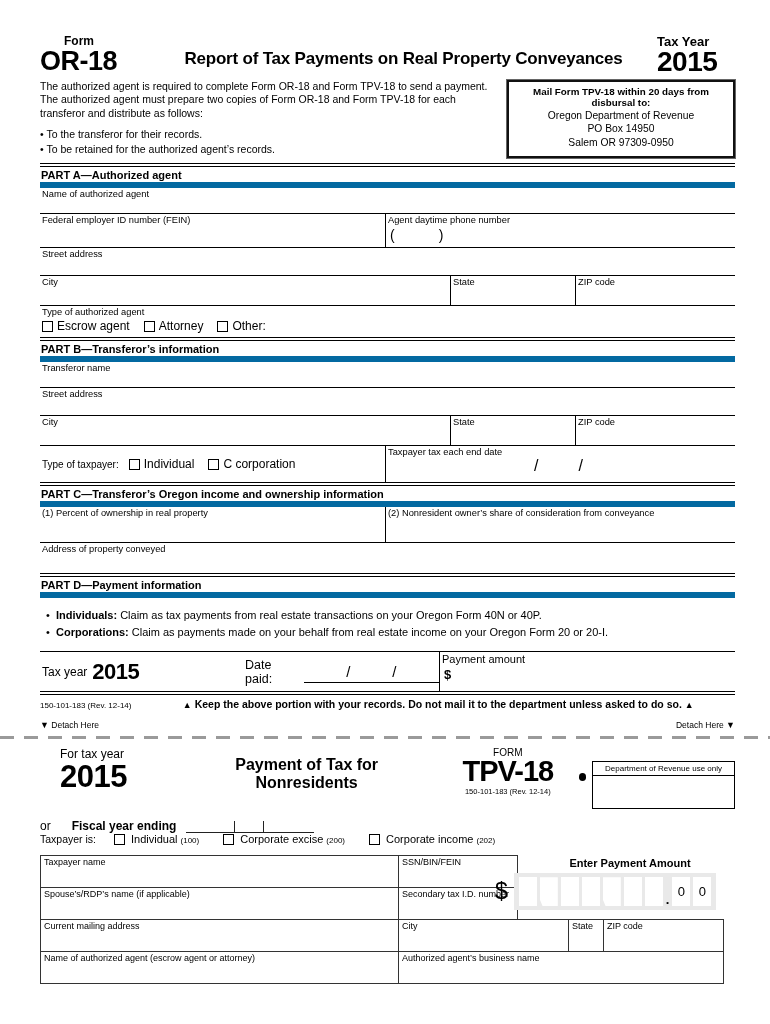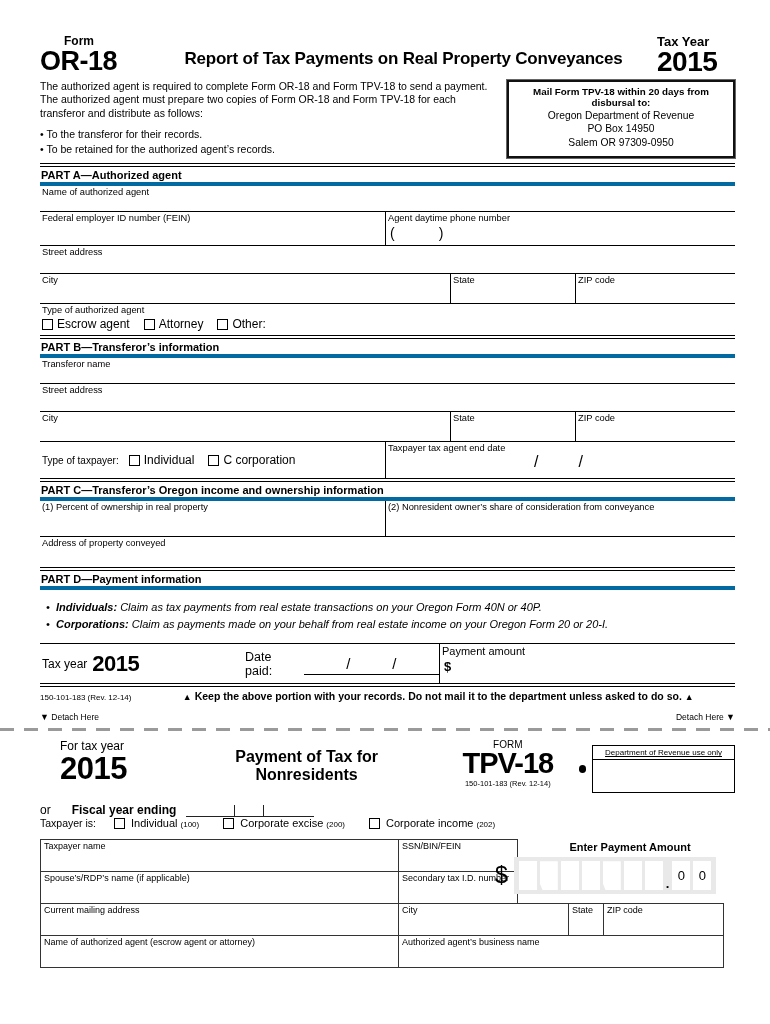--- a/index.html
+++ b/index.html
@@ -21,41 +21,41 @@
   .intro-zone { display:flex; margin-top:4px; }
   .intro-text { width:452px; font-size:10.5px; line-height:1.32; }
   .intro-bullets { margin-top:6px; }
   .intro-bullets div { font-size:10.5px; line-height:1.4; }
   .mailbox { margin-left:auto; width:228px; border:2px solid #111; outline:1px solid #666; outline-offset:0px; padding:4px 4px 6px; text-align:center; align-self:flex-start; }
   .mailbox-heading { font-size:9.8px; font-weight:bold; margin-bottom:1px; }
   .mailbox-line { font-size:10.3px; line-height:1.35; }
 
   
   .part-sep { height:4px; border-top:1.5px solid #000; border-bottom:1.5px solid #000; }
-  .part-head { font-size:11px; font-weight:bold; padding:2px 1px 1px; border-bottom:4px solid #0369a1; }
+  .part-head { font-size:11px; font-weight:bold; padding:2px 1px 1px; border-bottom:6px solid #0369a1; }
   .frow { border-bottom:1px solid #000; position:relative; }
   .frow:last-child { border-bottom:none; }
   .flabel { font-size:9.3px; padding:1px 2px 0; color:#000; }
   .cols { display:flex; }
   .cell { position:relative; }
   .cell + .cell { border-left:1px solid #000; }
   .h26{height:26px} .h28{height:28px} .h30{height:30px} .h34{height:34px} .h36{height:36px}
 
   .cb { width:11px; height:11px; border:1px solid #000; display:inline-block; vertical-align:-2px; margin-right:4px; background:#fff; }
   .cb-row { display:flex; align-items:center; gap:0; padding:2px 2px 4px; }
   .cb-item { font-size:12px; margin-right:14px; display:inline-flex; align-items:center; }
 
   .paren { font-size:14px; padding:2px 0 0 4px; letter-spacing:0; }
   .paren .gap { display:inline-block; width:44px; }
 
   .slashes { font-size:16px; text-align:left; padding-left:148px; letter-spacing:40px; line-height:1.1; }
 
   
   .pd-bullets { padding:9px 0 10px 6px; }
-  .pd-bullets .b { font-size:11px; line-height:1.55;font-style:italic; }
+  .pd-bullets .b { font-size:11px; line-height:1.55; }
   .payrow { border-top:1px solid #000; display:flex; height:40px; }
   .payrow-left { width:205px; display:flex; align-items:center; padding-left:2px; }
   .payrow-left .ty { font-size:12px; }
   .payrow-left .yr { font-size:22px; font-weight:bold; margin-left:5px; letter-spacing:-0.5px; }
   .payrow-mid { flex:1; display:flex; align-items:center; }
   .datepaid-label { font-size:12.5px; }
   .date-line { display:inline-block; width:152px; border-bottom:1.5px solid #000; text-align:center; font-size:15px; margin-left:8px; line-height:1.4; }
   .payrow-right { width:296px; border-left:1px solid #000; }
   .payrow-right .flabel { font-size:11px; }
   .payrow-right .dollar { font-size:13px; font-weight:bold; padding:2px 0 0 4px; }
@@ -73,21 +73,21 @@
   .tpv-header { display:flex; margin-top:8px; }
   .tpv-fortax { width:150px; padding-left:20px; }
   .tpv-fortax-label { font-size:12px; }
   .tpv-year { font-size:31px; font-weight:bold; line-height:1; letter-spacing:-0.5px; }
   .tpv-title { font-size:16px; font-weight:bold; padding-top:9px; width:265px; text-align:center; }
   .tpv-formblk { width:125px; text-align:center; margin-left:18px; }
   .tpv-form-label { font-size:10px; }
   .tpv-form-number { font-size:29px; font-weight:bold; line-height:0.95; letter-spacing:-1px; }
   .tpv-form-code { font-size:7.5px; margin-top:1px; }
   .tpv-dot { width:8px; height:8px; background:#000; border-radius:50%; margin:26px 6px 0 12px; }
-  .dor-box { width:152px; border:1.5px solid #000; margin-top:6px; height:48px;text-decoration:underline; }
+  .dor-box { width:152px; border:1.5px solid #000; margin-top:14px; height:48px; }
   .dor-box-head { font-size:8px; text-align:center; border-bottom:1px solid #000; padding:2px 0; }
 
   .fiscal-row { margin-top:10px; font-size:12px; display:flex; align-items:flex-end; }
   .fiscal-label { font-weight:bold; margin-left:21px; }
   .fiscal-line { display:inline-flex; margin-left:10px; }
   .fiscal-seg { border-bottom:1.5px solid #222; height:12px; }
   .fs1{width:48px} .fs2{width:30px; border-left:1.5px solid #222; border-right:1.5px solid #222;} .fs3{width:50px}
 
   .taxpayer-is-row { margin-top:0; display:flex; align-items:center; }
   .taxpayer-is-label { font-size:10.5px; margin-right:18px; }
@@ -226,21 +226,21 @@
       <span class="cb-item">
           <span class="cb"></span>
           <span>Individual</span>
         </span>
       <span class="cb-item">
           <span class="cb"></span>
           <span>C corporation</span>
         </span>
     </div>
     <div class="cell" style="width:350px">
-      <div class="flabel">Taxpayer tax agent end date</div>
+      <div class="flabel">Taxpayer tax each end date</div>
       <div class="slashes"><span>/</span><span>/</span></div>
     </div>
   </div>
 
   <div class="part-sep"></div>
   <div class="part-head">PART C—Transferor’s Oregon income and ownership information</div>
 
   <div class="frow cols h36">
     <div class="cell" style="width:345px">
       <div class="flabel">(1) Percent of ownership in real property</div>

